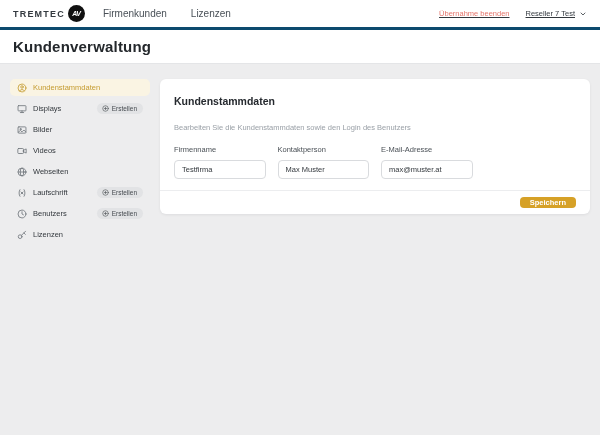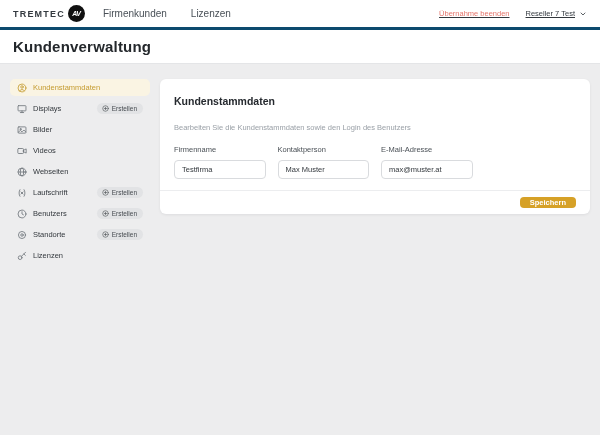--- a/index.html
+++ b/index.html
@@ -209,36 +209,20 @@
       <span class="side-label">Benutzers</span>
       <span class="pill">
         <svg viewBox="0 0 24 24" fill="none" stroke="#464b50" stroke-width="2" stroke-linecap="round">
             <circle cx="12" cy="12" r="9.5"></circle>
             <path d="M12 8v8M8 12h8"></path>
           </svg>
         <span>Erstellen</span>
       </span>
     </div>
 
-    <div class="side-item">
-      <span class="s-icon">
-        <svg viewBox="0 0 24 24" fill="none" stroke="currentColor" stroke-width="2" stroke-linecap="round" stroke-linejoin="round">
-            <circle cx="12" cy="12" r="8.5"></circle>
-            <circle cx="12" cy="12" r="3"></circle>
-          </svg>
-      </span>
-      <span class="side-label">Standorte</span>
-      <span class="pill">
-        <svg viewBox="0 0 24 24" fill="none" stroke="#464b50" stroke-width="2" stroke-linecap="round">
-            <circle cx="12" cy="12" r="9.5"></circle>
-            <path d="M12 8v8M8 12h8"></path>
-          </svg>
-        <span>Erstellen</span>
-      </span>
-    </div>
 
     <div class="side-item">
       <span class="s-icon">
         <svg viewBox="0 0 24 24" fill="none" stroke="currentColor" stroke-width="2" stroke-linecap="round" stroke-linejoin="round">
             <circle cx="7.5" cy="16" r="4.5"></circle>
             <path d="M10.8 12.7L20.5 3M16.5 7l3.5 3.5"></path>
           </svg>
       </span>
       <span class="side-label">Lizenzen</span>
     </div>

